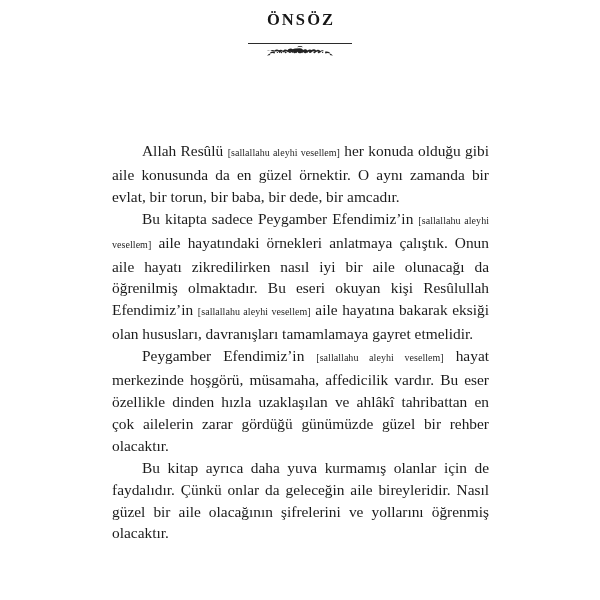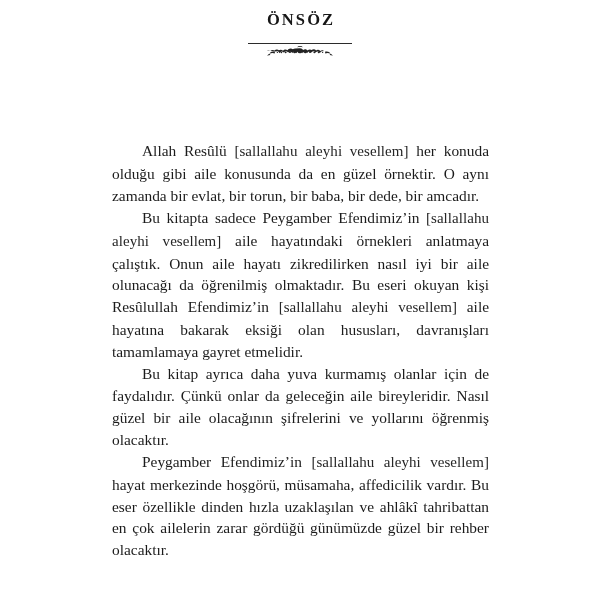--- a/index.html
+++ b/index.html
@@ -73,21 +73,21 @@
     line-height: 21.9px;
     text-indent: 30px;
     color: #1b1b1b;
     hyphens: manual;
     -webkit-hyphens: manual;
   }
   p.para:last-child {
     text-align: justify;
   }
   .honorific {
-    font-size: 15px;
+    font-size: 10px;
     letter-spacing: 0.05px;
     color: #262626;
     white-space: normal;
   }
 </style>
 </head>
 <body>
 
 <div class="page">
 
@@ -118,17 +118,17 @@
             <path d="M63.5 7.8c1 .3 1.8 1 2.3 1.9-1-.5-2.1-.8-3.2-.8l.9-1.1z"></path>
           </g>
         </svg>
       </div>
     </div>
   </div>
 
   <div class="body-text">
     <p class="para">Allah Resûlü <span class="honorific">[sallallahu aleyhi vesellem]</span> her konuda olduğu gibi aile konusunda da en güzel örnektir. O aynı zamanda bir evlat, bir torun, bir baba, bir dede, bir amcadır.</p>
     <p class="para">Bu kitapta sadece Peygamber Efendimiz’in <span class="honorific">[sallallahu aleyhi vesellem]</span> aile hayatındaki örnekleri anlatmaya çalıştık. Onun aile hayatı zikredilirken nasıl iyi bir aile olunacağı da öğrenilmiş olmaktadır. Bu eseri okuyan kişi Resûlullah Efendimiz’in <span class="honorific">[sallallahu aleyhi vesellem]</span> aile hayatına bakarak eksiği olan hususları, davranışları tamamlamaya gayret etmelidir.</p>
+    <p class="para">Peygamber Efendimiz’in <span class="honorific">[sallallahu aleyhi vesellem]</span> hayat merkezinde hoşgörü, müsamaha, affedicilik vardır. Bu eser özellikle dinden hızla uzaklaşılan ve ahlâkî tahribattan en çok ailelerin zarar gördüğü günümüzde güzel bir rehber olacaktır.</p>
     <p class="para">Bu kitap ayrıca daha yuva kurmamış olanlar için de faydalıdır. Çünkü onlar da geleceğin aile bireyleridir. Nasıl güzel bir aile olacağının şifrelerini ve yollarını öğrenmiş olacaktır.</p>
-    <p class="para">Peygamber Efendimiz’in <span class="honorific">[sallallahu aleyhi vesellem]</span> hayat merkezinde hoşgörü, müsamaha, affedicilik vardır. Bu eser özellikle dinden hızla uzaklaşılan ve ahlâkî tahribattan en çok ailelerin zarar gördüğü günümüzde güzel bir rehber olacaktır.</p>
   </div>
 
 </div>
 
 </body></html>

